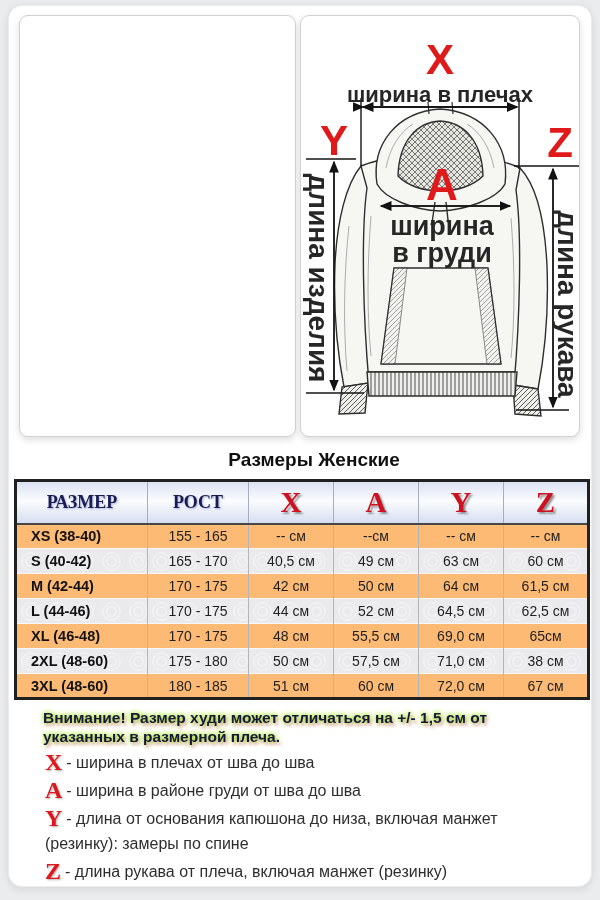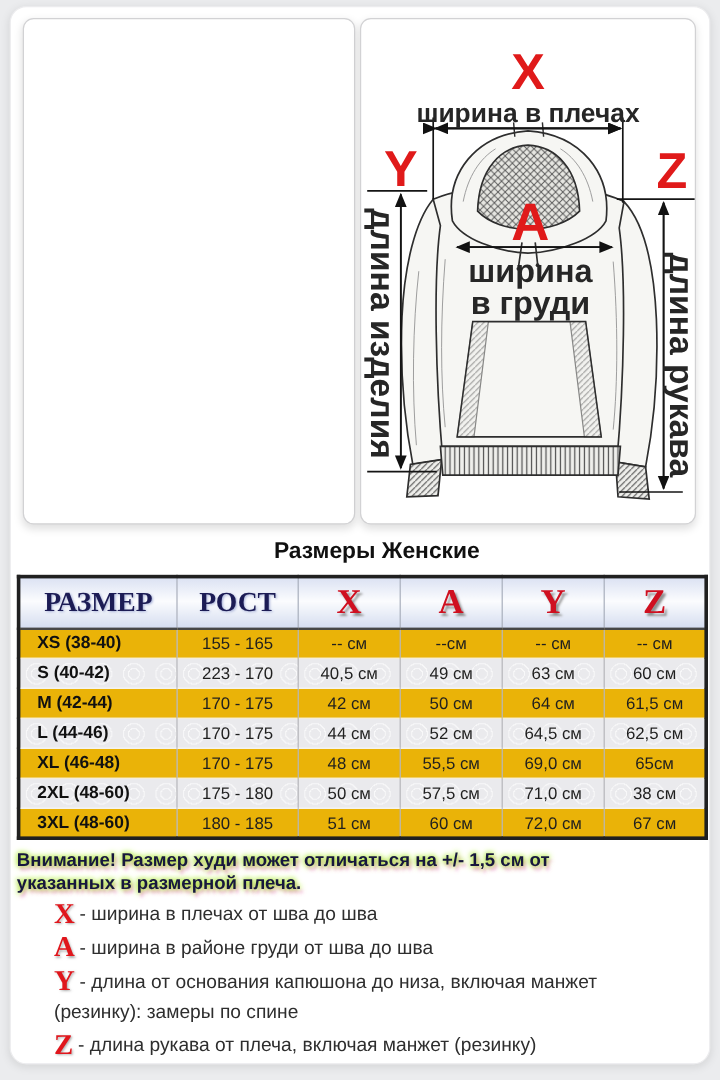--- a/index.html
+++ b/index.html
@@ -43,50 +43,50 @@
     border:3px solid #202020;
   }
   .size-table col.c-size { width:132px; }
   .size-table col.c-rost { width:101px; }
   .size-table col.c-v    { width:85px;  }
   .size-table th {
     height:43px;
     background:linear-gradient(180deg,#dde3f3 0%,#fbfcfe 45%,#d5ddf0 100%);
     border-right:1px solid #a9aebc; border-bottom:2px solid #474747;
     font-family:"Liberation Serif", serif; font-weight:bold;
-    font-size:23px; color:#1c1c55; text-shadow:1px 1px 2px #aab4da;
+    font-size:18px; color:#1c1c55; text-shadow:1px 1px 2px #aab4da;
   }
   .size-table th:last-child { border-right:none; }
   .size-table th.letter {
     font-size:29px; color:#cf1020; text-shadow:2px 2px 2px #8f8f8f;
   }
   .size-table td {
     height:25px; font-size:14px; color:#1f1f1f; text-align:center;
     border-right:1px solid #b5b5ba; border-top:1px solid #f7f7f8;
   }
   .size-table td:last-child { border-right:none; }
   .size-table td.size-cell {
     text-align:left; padding-left:14px; font-weight:bold; color:#111;
     font-size:14.5px;
   }
-  .size-table tr.r-odd td  { background-color:#eab308; }
+  .size-table tr.r-odd td  { background-color:#fdba74; }
   .size-table tr.r-even td {
     background-color:#eaeaed;
     background-image:radial-gradient(circle at 13px 12px, rgba(255,255,255,0) 0 4px,
       rgba(255,255,255,.65) 4px 5px, rgba(255,255,255,0) 5px 8px,
       rgba(255,255,255,.65) 8px 9px, rgba(255,255,255,0) 9px);
     background-size:27px 25px;
   }
   
   .warning {
     position:absolute; top:702px; left:5px; width:575px;
     font-size:15.5px; font-weight:bold; line-height:19px; color:#17173d;
     text-shadow:0 0 4px #a6e22e, 0 0 6px #b7f13c, 2px 3px 3px rgba(235,80,215,.55);
   }
-  .warning span { display:block; }
+  .warning span { display:block;margin-left:29px; }
   
   .legend { position:absolute; top:744px; left:36px; width:502px; }
   .legend-item { font-size:16px; color:#2e2e2e; line-height:25px; margin-bottom:3px; }
   .legend-letter {
     font-family:"Liberation Serif", serif; font-weight:bold; font-size:24px;
     color:#e0161c; text-shadow:1px 1px 2px rgba(120,120,120,.6);
     margin-right:4px; vertical-align:-2px;
   }
 </style>
 </head>
@@ -191,21 +191,21 @@
       <tr class="r-odd">
         <td class="size-cell">XS (38-40)</td>
         <td>155 - 165</td>
         <td>-- см</td>
         <td>--см</td>
         <td>-- см</td>
         <td>-- см</td>
       </tr>
       <tr class="r-even">
         <td class="size-cell">S (40-42)</td>
-        <td>223 - 170</td>
+        <td>165 - 170</td>
         <td>40,5 см</td>
         <td>49 см</td>
         <td>63 см</td>
         <td>60 см</td>
       </tr>
       <tr class="r-odd">
         <td class="size-cell">M (42-44)</td>
         <td>170 - 175</td>
         <td>42 см</td>
         <td>50 см</td>

